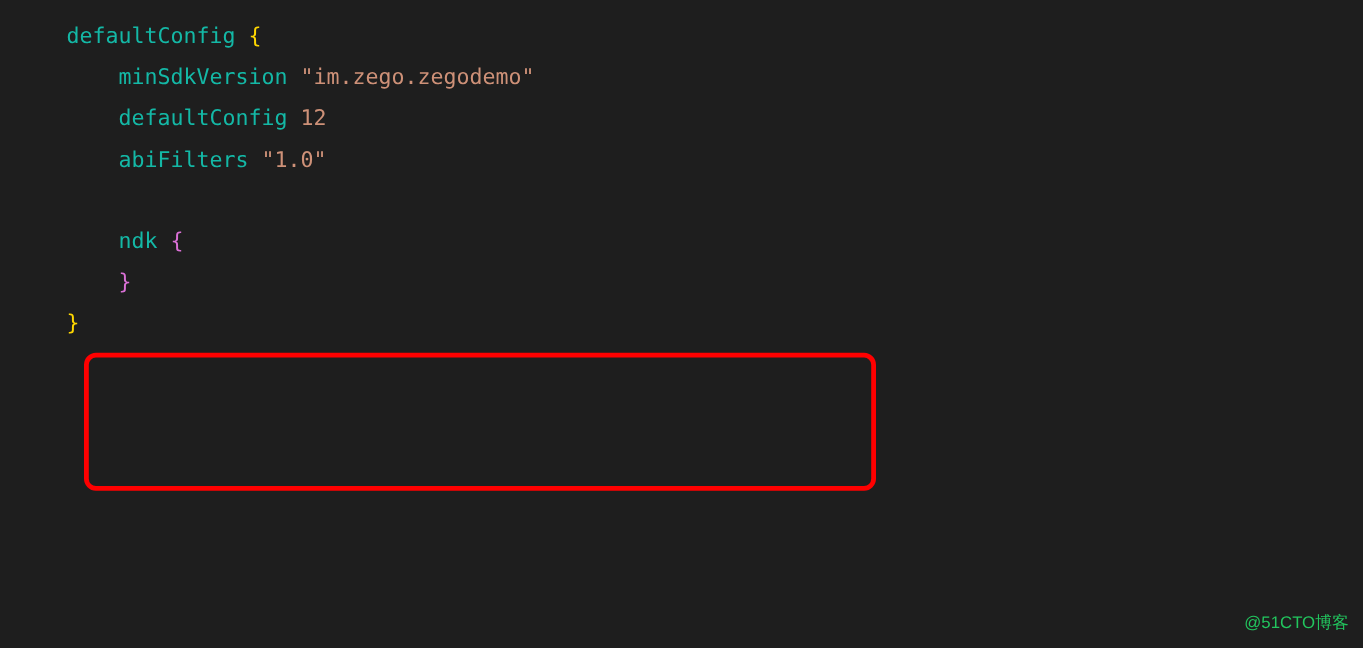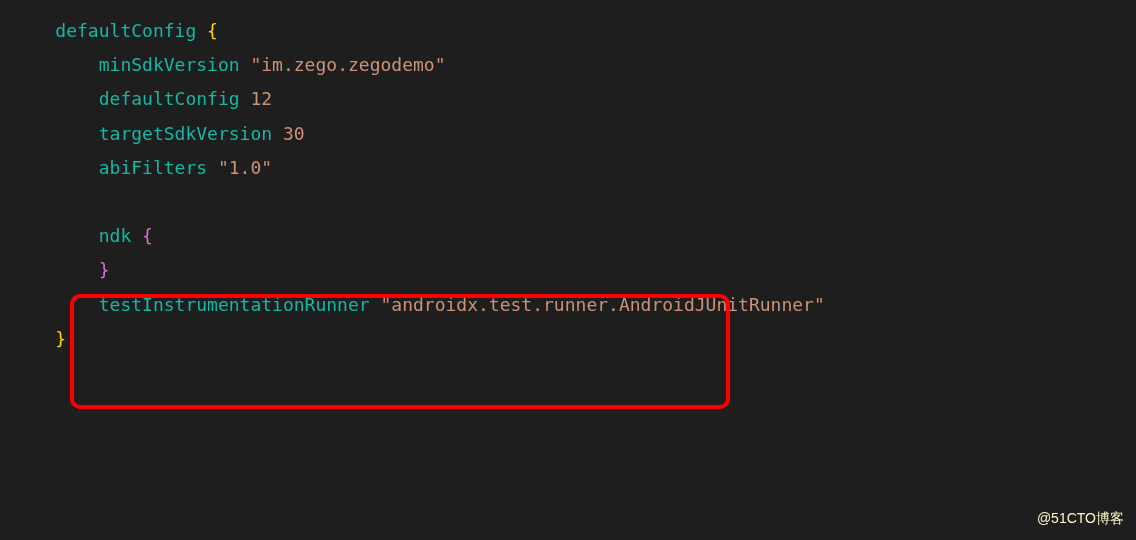--- a/index.html
+++ b/index.html
@@ -46,36 +46,34 @@
     .highlight-box {
       position: absolute;
       border: 4px solid #ff0000;
       border-radius: 10px;
       pointer-events: none;
     }
     .watermark {
       position: absolute;
       bottom: 8px;
       right: 12px;
-      color: #fef9c3;
+      color: #22c55e;
       font-size: 14px;
       font-family: Arial, sans-serif;
     }
   </style>
 </head>
 <body>
 
 <div class="code-container">
   <div class="line"><span>    </span><span class="func">defaultConfig</span><span class="brace"> {</span></div>
   <div class="line"><span>        </span><span class="func">minSdkVersion</span><span class="string"> "im.zego.zegodemo"</span></div>
   <div class="line"><span>        </span><span class="func">defaultConfig</span><span class="number"> 12</span></div>
-  <div class="line"><span>        </span><span class="func">targetSdkVersion</span><span class="number"> 30</span></div>
   <div class="line"><span>        </span><span class="func">abiFilters</span><span class="string"> "1.0"</span></div>
   <div class="line"><span>        </span></div>
   <div class="line"><span>        </span><span class="func">ndk</span><span class="brace2"> {</span></div>
   <div class="line"><span>        </span><span class="brace2">}</span></div>
-  <div class="line"><span>        </span><span class="func">testInstrumentationRunner</span><span class="string"> "androidx.test.runner.AndroidJUnitRunner"</span></div>
   <div class="line"><span>    </span><span class="brace">}</span></div>
 
   <div class="highlight-box" style="top:280px;left:58px;width:660px;height:115px;"></div>
 </div>
 
 <div class="watermark">@51CTO博客</div>
 
 </body></html>

